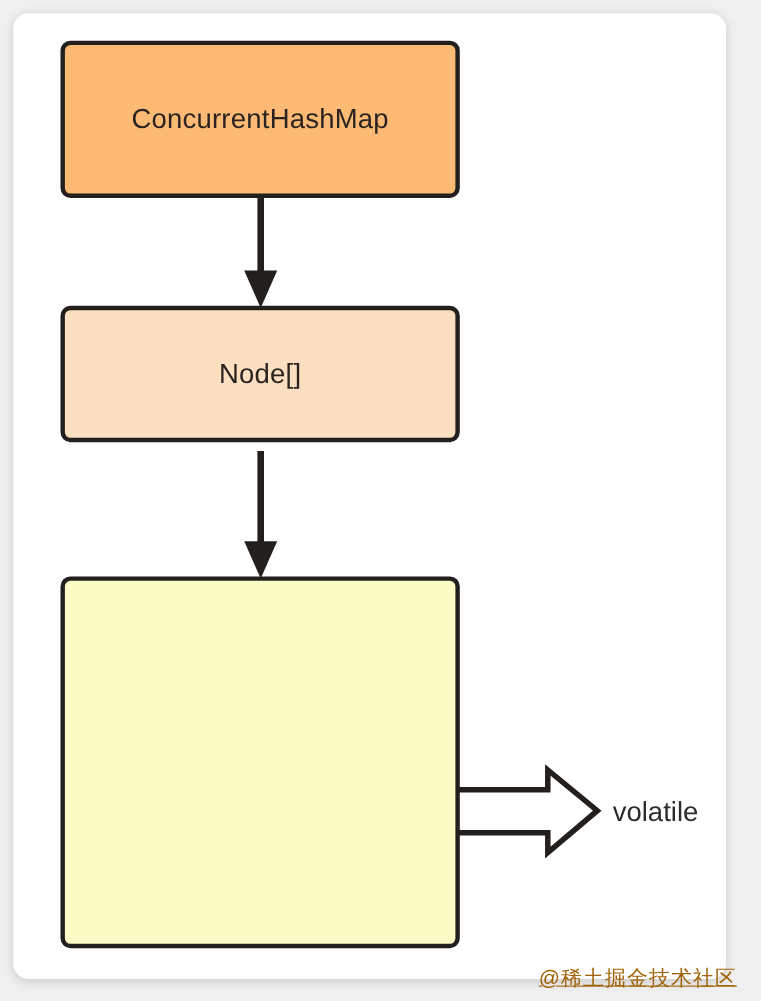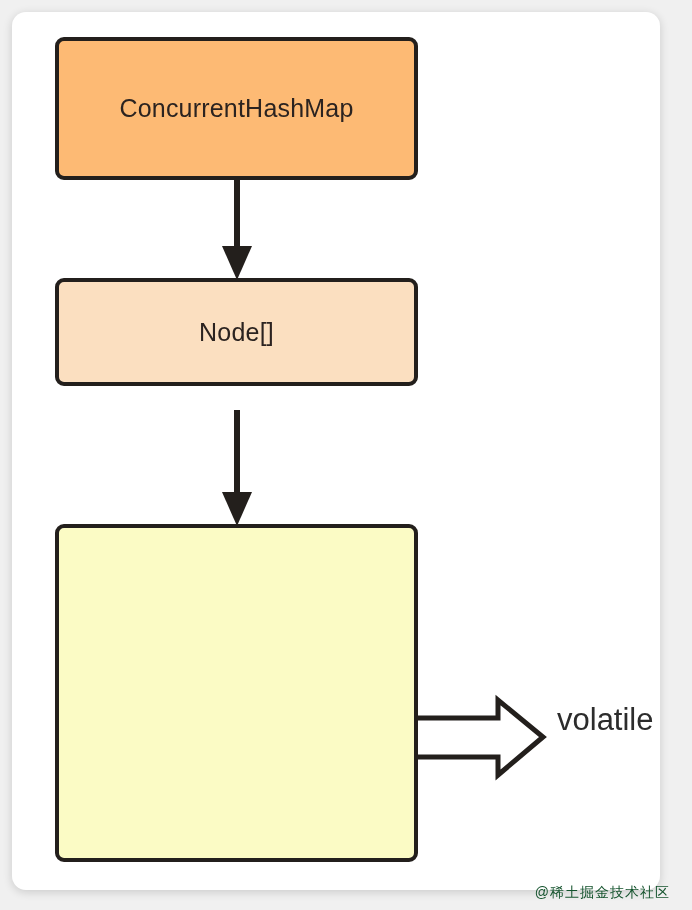--- a/index.html
+++ b/index.html
@@ -56,21 +56,21 @@
     left: 55px;
     top: 37px;
     width: 363px;
     height: 143px;
     background: #fdba74;
   }
   #box-nodearr {
     left: 55px;
     top: 278px;
     width: 363px;
-    height: 108px;
+    height: 124px;
     background: #fbdfc0;
   }
   #box-node {
     left: 55px;
     top: 524px;
     width: 363px;
     height: 338px;
     background: #fbfbc5;
     display: block;
   }
@@ -81,34 +81,35 @@
     left: 0;
     top: 0;
     width: 692px;
     height: 910px;
     pointer-events: none;
   }
   
   #volatile-text {
     position: absolute;
     left: 557px;
-    top: 702px;
-    font-size: 31px;
+    top: 724px;
+    font-size: 25px;
     color: #2c2c2c;
     white-space: nowrap;
   }
   
   #watermark {
     position: absolute;
     right: 22px;
     bottom: 8px;
-    font-size: 14px;
-    color: #14532d;
+    font-size: 19px;
+    color: #a16207;
     letter-spacing: 1px;
     white-space: nowrap;
+    text-decoration: underline;
   }
 </style>
 </head>
 <body>
 
 <div id="stage">
 
   <div id="card"></div>
 
   <div id="diagram">

